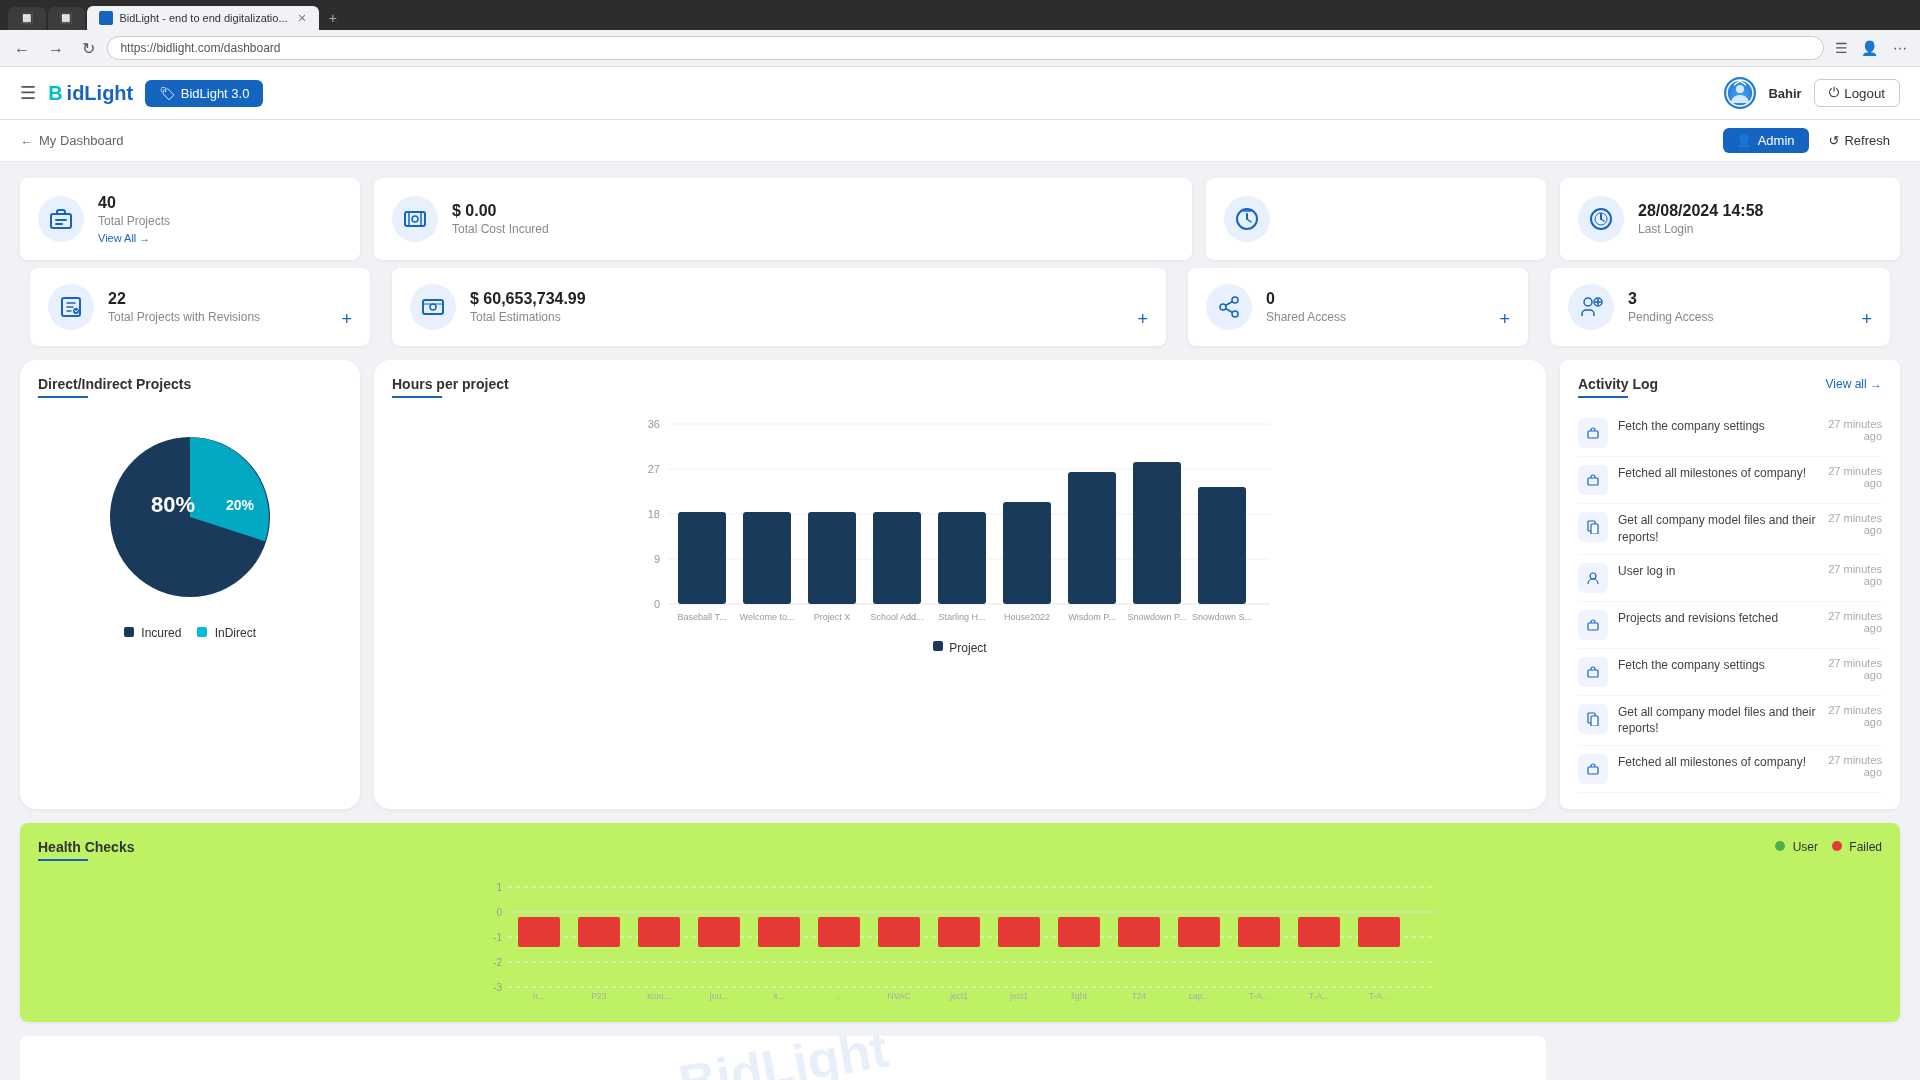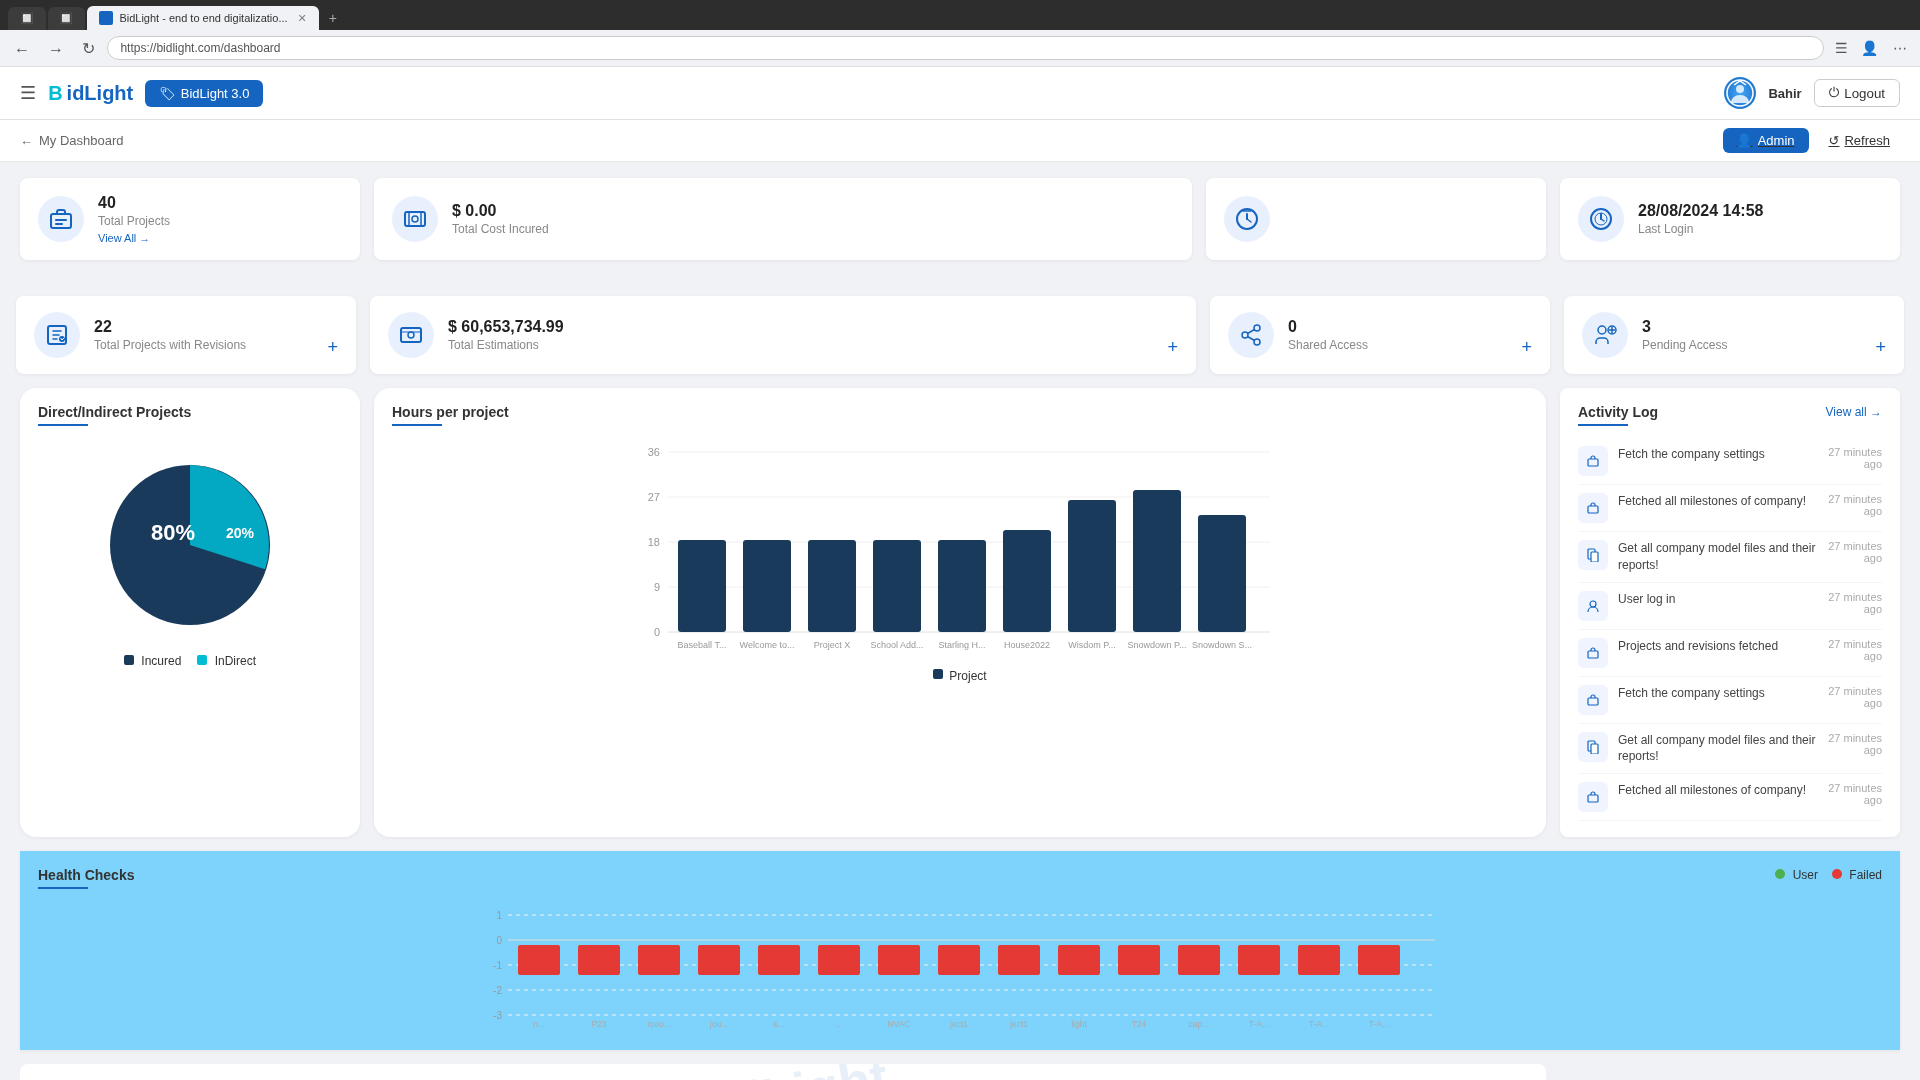--- a/index.html
+++ b/index.html
@@ -27,36 +27,36 @@
     .logo { display: flex; align-items: center; gap: 4px; font-size: 20px; font-weight: bold; color: #1565c0; }
     .bid-btn { background: #1565c0; color: white; border: none; border-radius: 6px; padding: 6px 14px; font-size: 13px; cursor: pointer; display: flex; align-items: center; gap: 5px; }
     .app-header-right { display: flex; align-items: center; gap: 12px; }
     .user-avatar { width: 32px; height: 32px; border-radius: 50%; background: linear-gradient(135deg, #1565c0, #42a5f5); display: flex; align-items: center; justify-content: center; color: white; font-size: 14px; font-weight: bold; }
     .user-name { font-weight: 600; color: #333; }
     .logout-btn { background: white; color: #333; border: 1px solid #ccc; border-radius: 6px; padding: 5px 14px; cursor: pointer; display: flex; align-items: center; gap: 5px; }
 
     
     .sub-header { background: white; padding: 8px 20px; display: flex; align-items: center; justify-content: space-between; border-bottom: 1px solid #e8e8e8; }
     .sub-header-left { display: flex; align-items: center; gap: 6px; color: #666; font-size: 13px; cursor: pointer; }
-    .sub-header-right { display: flex; align-items: flex-end; gap: 10px; text-decoration: underline; }
+    .sub-header-right { display: flex; align-items: flex-end; gap: 10px; }
     .admin-btn { background: #1565c0; color: white; border: none; border-radius: 6px; padding: 5px 14px; cursor: pointer; display: flex; align-items: center; gap: 5px; font-size: 13px; }
     .refresh-btn { background: white; color: #333; border: none; padding: 5px 10px; cursor: pointer; display: flex; align-items: center; gap: 5px; font-size: 13px; }
 
     
     .stat-card { background: white; border-radius: 8px; padding: 16px 18px; display: flex; align-items: center; gap: 14px; box-shadow: 0 1px 4px rgba(0,0,0,0.06); }
     .stat-icon-wrap { width: 46px; height: 46px; border-radius: 50%; background: #e8f0fe; display: flex; align-items: center; justify-content: center; flex-shrink: 0; }
     .stat-info { flex: 1; }
     .stat-value { font-size: 16px; font-weight: 700; color: #222; }
     .stat-label { font-size: 12px; color: #888; margin-top: 2px; }
     .stat-action { color: #1565c0; font-size: 11px; cursor: pointer; margin-top: 4px; }
     .stat-plus { color: #1565c0; font-size: 18px; cursor: pointer; margin-left: auto; align-self: flex-end; }
 
     
     .stats-top { display: grid; grid-template-columns: 340px 1fr 340px 340px; gap: 14px; padding: 16px 20px 0; }
-    .stats-bottom { display: grid; grid-template-columns: 340px 1fr 340px 340px; gap: 14px; padding: 8px 16px 0; margin-top: 28px; }
+    .stats-bottom { display: grid; grid-template-columns: 340px 1fr 340px 340px; gap: 22px; padding: 8px 30px 0; }
 
     
     .chart-card { background: white; border-radius: 16px; padding: 16px 18px; box-shadow: 0 1px 4px rgba(0,0,0,0.06); }
     .chart-title { font-size: 14px; font-weight: 600; color: #333; margin-bottom: 4px; }
     .chart-underline { width: 50px; height: 2px; background: #1565c0; margin-bottom: 14px; }
 
     
     .pie-wrap { display: flex; flex-direction: column; align-items: center; padding: 10px 0; }
     .pie-legend { display: flex; gap: 16px; margin-top: 14px; font-size: 12px; }
     .legend-dot { width: 10px; height: 10px; border-radius: 2px; display: inline-block; margin-right: 4px; }
@@ -71,21 +71,21 @@
     .activity-header { display: flex; align-items: center; justify-content: space-between; margin-bottom: 4px; }
     .activity-title { font-size: 14px; font-weight: 600; color: #333; }
     .view-all-link { font-size: 12px; color: #1565c0; cursor: pointer; }
     .activity-underline { width: 50px; height: 2px; background: #1565c0; margin-bottom: 12px; }
     .activity-item { display: flex; align-items: flex-start; gap: 10px; padding: 8px 0; border-bottom: 1px solid #f5f5f5; }
     .activity-icon-wrap { width: 30px; height: 30px; border-radius: 6px; background: #f0f4ff; display: flex; align-items: center; justify-content: center; flex-shrink: 0; color: #1565c0; font-size: 14px; }
     .activity-text { flex: 1; font-size: 12px; color: #444; line-height: 1.4; }
     .activity-time { font-size: 11px; color: #aaa; white-space: nowrap; text-align: right; }
 
     
-    .health-card { background: #7dd3fc; border-radius: 0; padding: 16px 18px; box-shadow: 0 1px 4px rgba(0,0,0,0.06); grid-column: 1 / 3; }
+    .health-card { background: #bef264; border-radius: 8px; padding: 16px 18px; box-shadow: 0 1px 4px rgba(0,0,0,0.06); grid-column: 1 / 3; }
     .health-header { display: flex; align-items: center; justify-content: space-between; margin-bottom: 4px; }
     .health-title { font-size: 14px; font-weight: 600; color: #333; }
     .health-underline { width: 50px; height: 2px; background: #1565c0; margin-bottom: 12px; }
     .health-legend { display: flex; gap: 14px; align-items: center; font-size: 12px; }
     .pass-dot { width: 10px; height: 10px; border-radius: 50%; background: #4caf50; display: inline-block; margin-right: 4px; }
     .fail-dot { width: 10px; height: 10px; border-radius: 50%; background: #e53935; display: inline-block; margin-right: 4px; }
 
     
     .full-layout { background: #f0f2f5; min-height: 100vh; }
 

